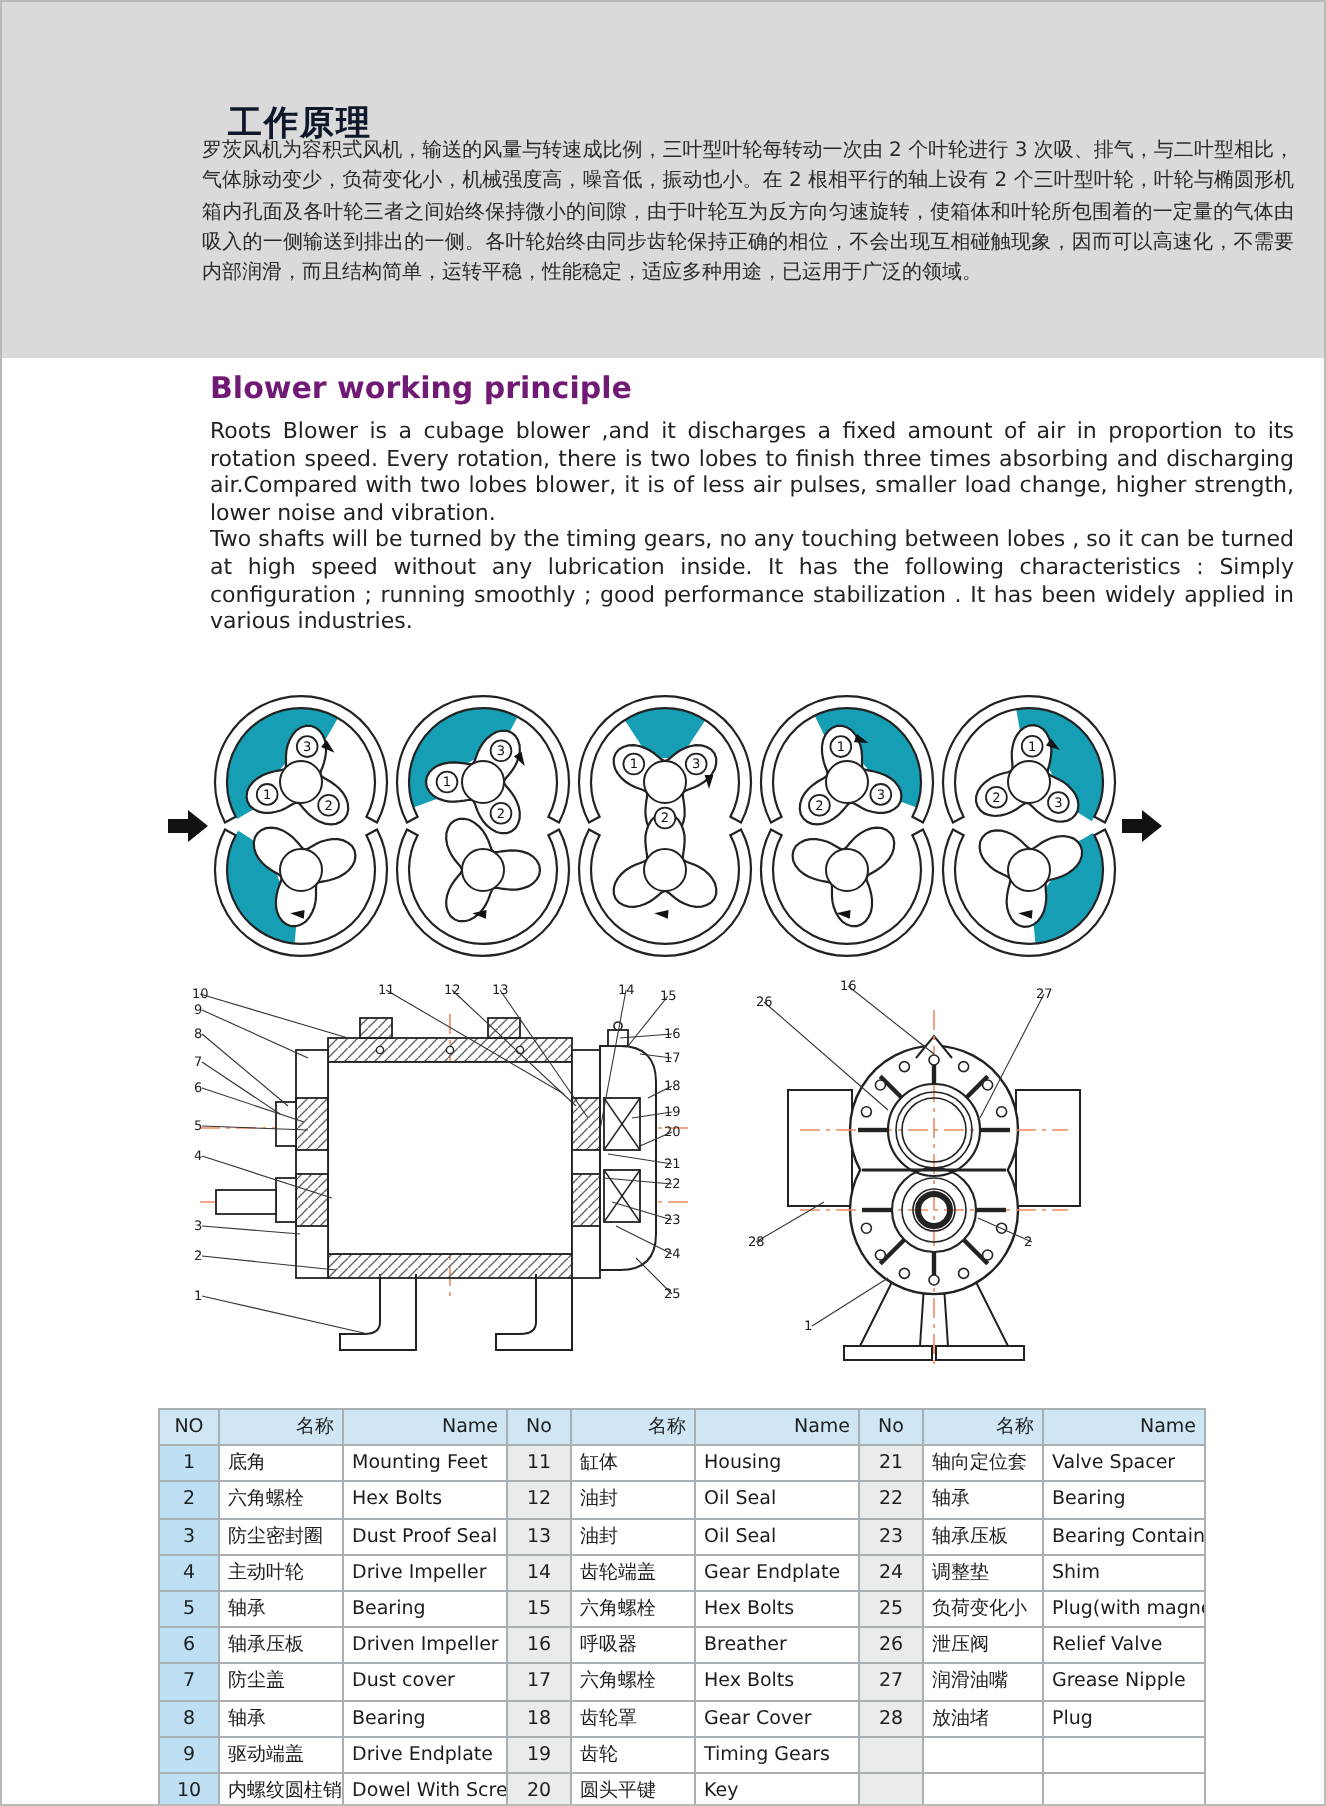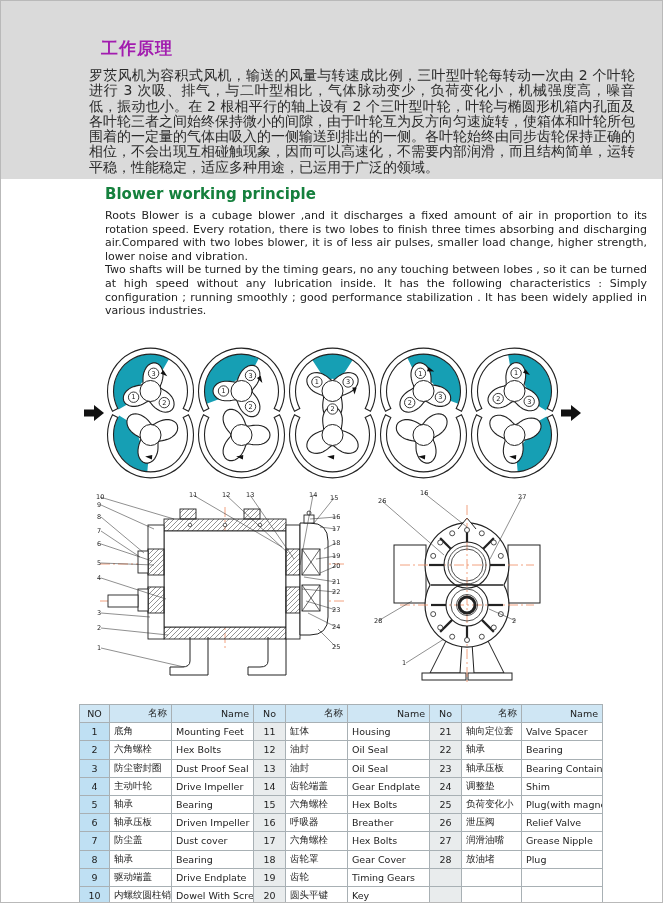--- a/index.html
+++ b/index.html
@@ -1,23 +1,23 @@
 <!DOCTYPE html>
 <html><head>
 <meta charset="utf-8">
 <style>
   html,body{margin:0;padding:0;background:#fff;}
   .page{position:relative;width:663px;height:903px;background:#fff;border:1px solid #b9b9b9;
         box-sizing:border-box;overflow:hidden;
         font-family:"DejaVu Sans","Liberation Sans",sans-serif;}
   .cn-section{position:absolute;left:0;top:0;width:100%;height:178px;background:#dadada;}
-  .cn-title{position:absolute;left:100px;top:36px;font-size:17px;font-weight:bold;color:#a21caf;margin:0;letter-spacing:1px;}
-  .cn-body{position:absolute;left:88px;top:67px;width:546px;font-size:14px;line-height:15.3px;
+  .cn-title{position:absolute;left:100px;top:36px;font-size:17px;font-weight:bold;color:#0f172a;margin:13px;letter-spacing:1px;}
+  .cn-body{position:absolute;left:100px;top:67px;width:546px;font-size:10px;line-height:15.3px;
            color:#2a2a2a;text-align:justify;margin:0;}
-  .en-title{position:absolute;left:104px;top:184px;font-size:15px;font-weight:bold;color:#15803d;margin:0;}
+  .en-title{position:absolute;left:104px;top:184px;font-size:15px;font-weight:bold;color:#701a75;margin:0;}
   .en-body{position:absolute;left:104px;top:208px;width:542px;font-size:11px;line-height:13.6px;
            color:#222;text-align:justify;}
   .en-body p{margin:0;}
   #lobe-row{position:absolute;left:82px;top:342px;height:140px;display:flex;align-items:center;}
   #lobe-row svg{display:block;}
   #left-drawing{position:absolute;left:92px;top:488px;}
   #right-drawing{position:absolute;left:368px;top:488px;}
   #parts-table{position:absolute;left:78px;top:703px;width:523px;border-collapse:collapse;
                table-layout:fixed;font-size:9.5px;color:#1d1d1d;border:1.5px solid #555;}
   #parts-table th,#parts-table td{border:1px solid #a8b0b4;height:17.2px;padding:0 4px;

